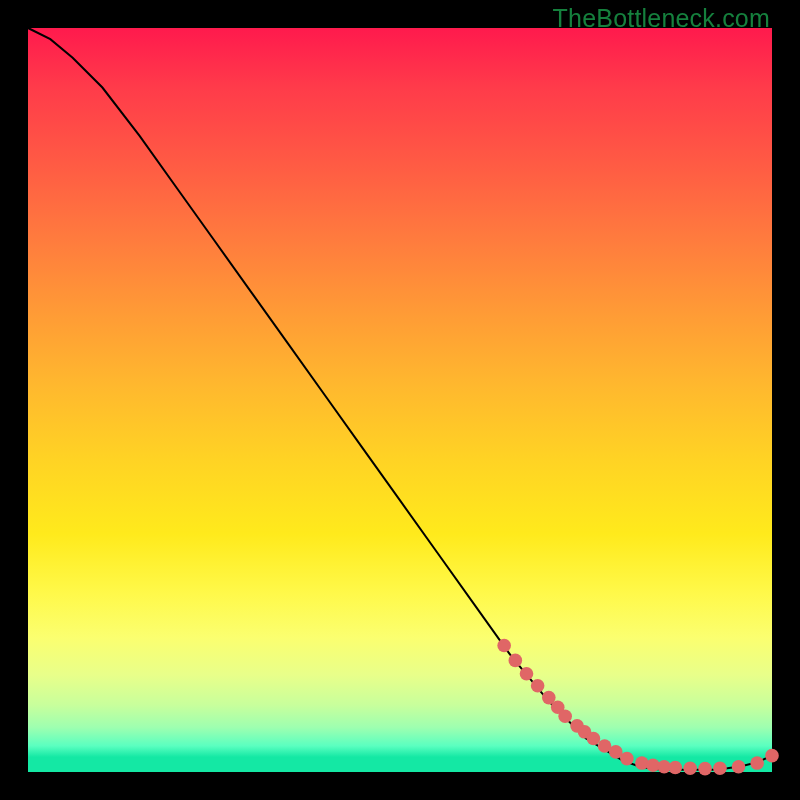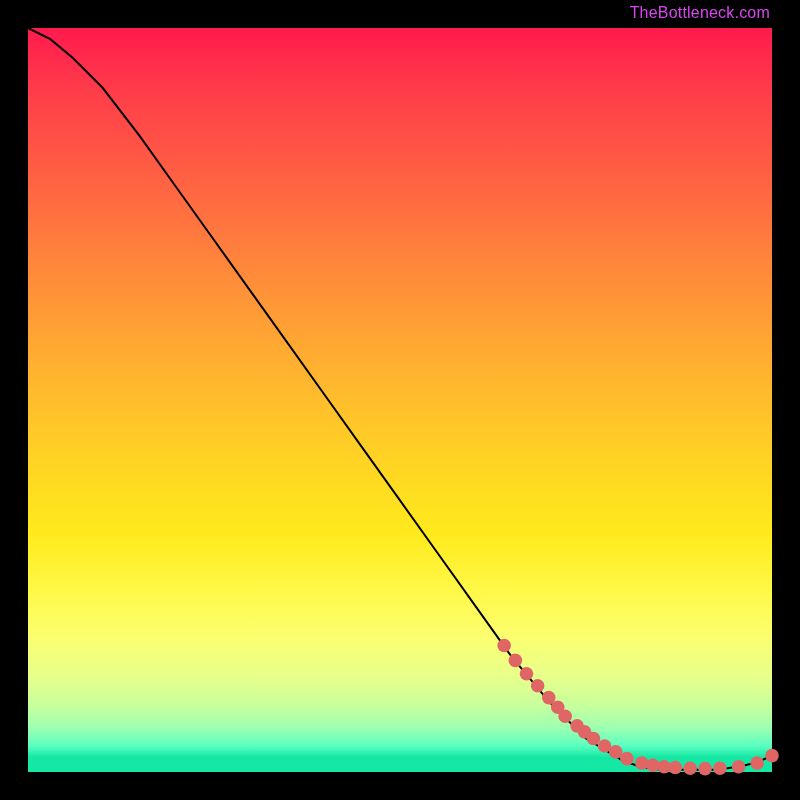--- a/index.html
+++ b/index.html
@@ -49,22 +49,22 @@
     stroke-width: 2;
   }
   .data-dot {
     fill: #e06666;
   }
   .watermark {
     position: absolute;
     top: 4px;
     right: 30px;
     font-family: Arial, Helvetica, sans-serif;
-    font-size: 16px;
-    color: #d946ef;
+    font-size: 25px;
+    color: #15803d;
     letter-spacing: 0.2px;
     user-select: none;
   }
 </style>
 </head>
 <body>
 
 <div class="plot-area"></div>
 
 <svg class="overlay" viewBox="0 0 744 744" preserveAspectRatio="none">

